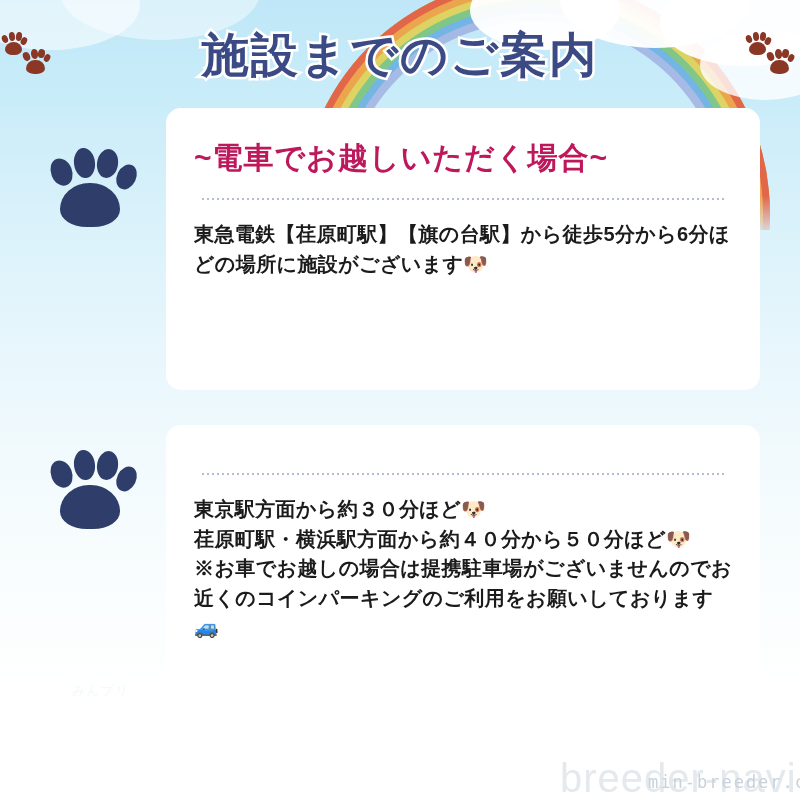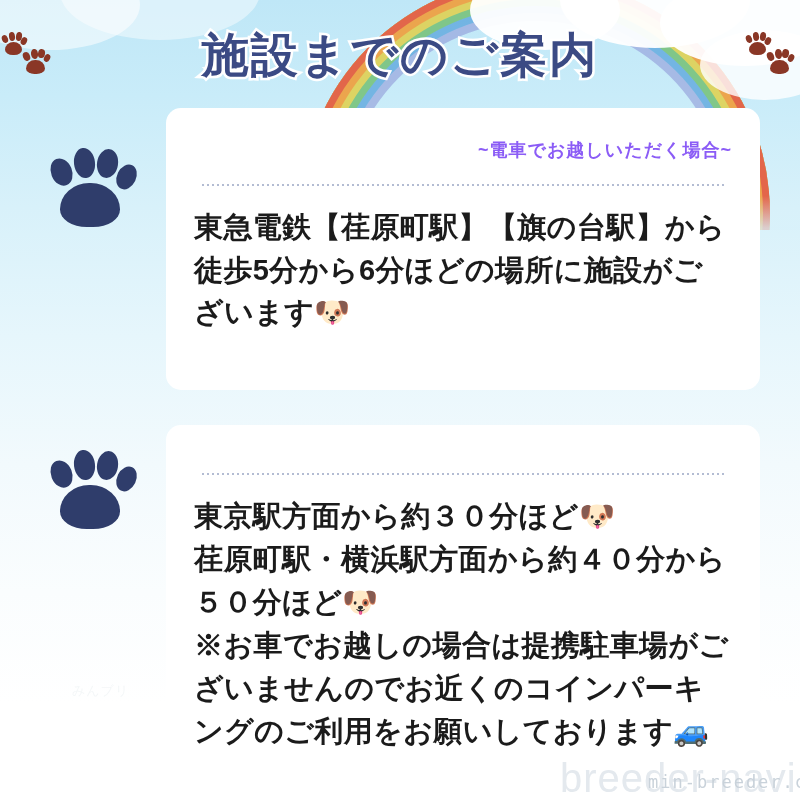--- a/index.html
+++ b/index.html
@@ -145,38 +145,38 @@
     width: 594px;
     background: #ffffff;
     border-radius: 15px;
     box-sizing: border-box;
     padding: 26px 28px 22px 28px;
   }
   .card.card-1 { top: 108px; height: 282px; }
   .card.card-2 { top: 425px; height: 400px; }
 
   .card-heading {
-    text-align: right;
-    font-size: 18px;
+    text-align: left;
+    font-size: 30px;
     font-weight: bold;
-    color: #8b5cf6;
+    color: #be185d;
     letter-spacing: 1px;
     line-height: 1.2;
     margin: 6px 0 0 0;
   }
   .divider {
     margin: 22px 8px 0 8px;
     height: 2px;
     background-image: repeating-linear-gradient(to right,
         #9aa6c4 0px, #9aa6c4 2px, rgba(255,255,255,0) 2px, rgba(255,255,255,0) 5px);
     opacity: 0.75;
   }
   .card-body {
     margin-top: 20px;
-    font-size: 29px;
+    font-size: 20px;
     font-weight: bold;
     color: #1b1b1b;
     line-height: 1.48;
     letter-spacing: 0.4px;
     word-break: break-all;
   }
 
   
   .wm-big {
     position: absolute;

